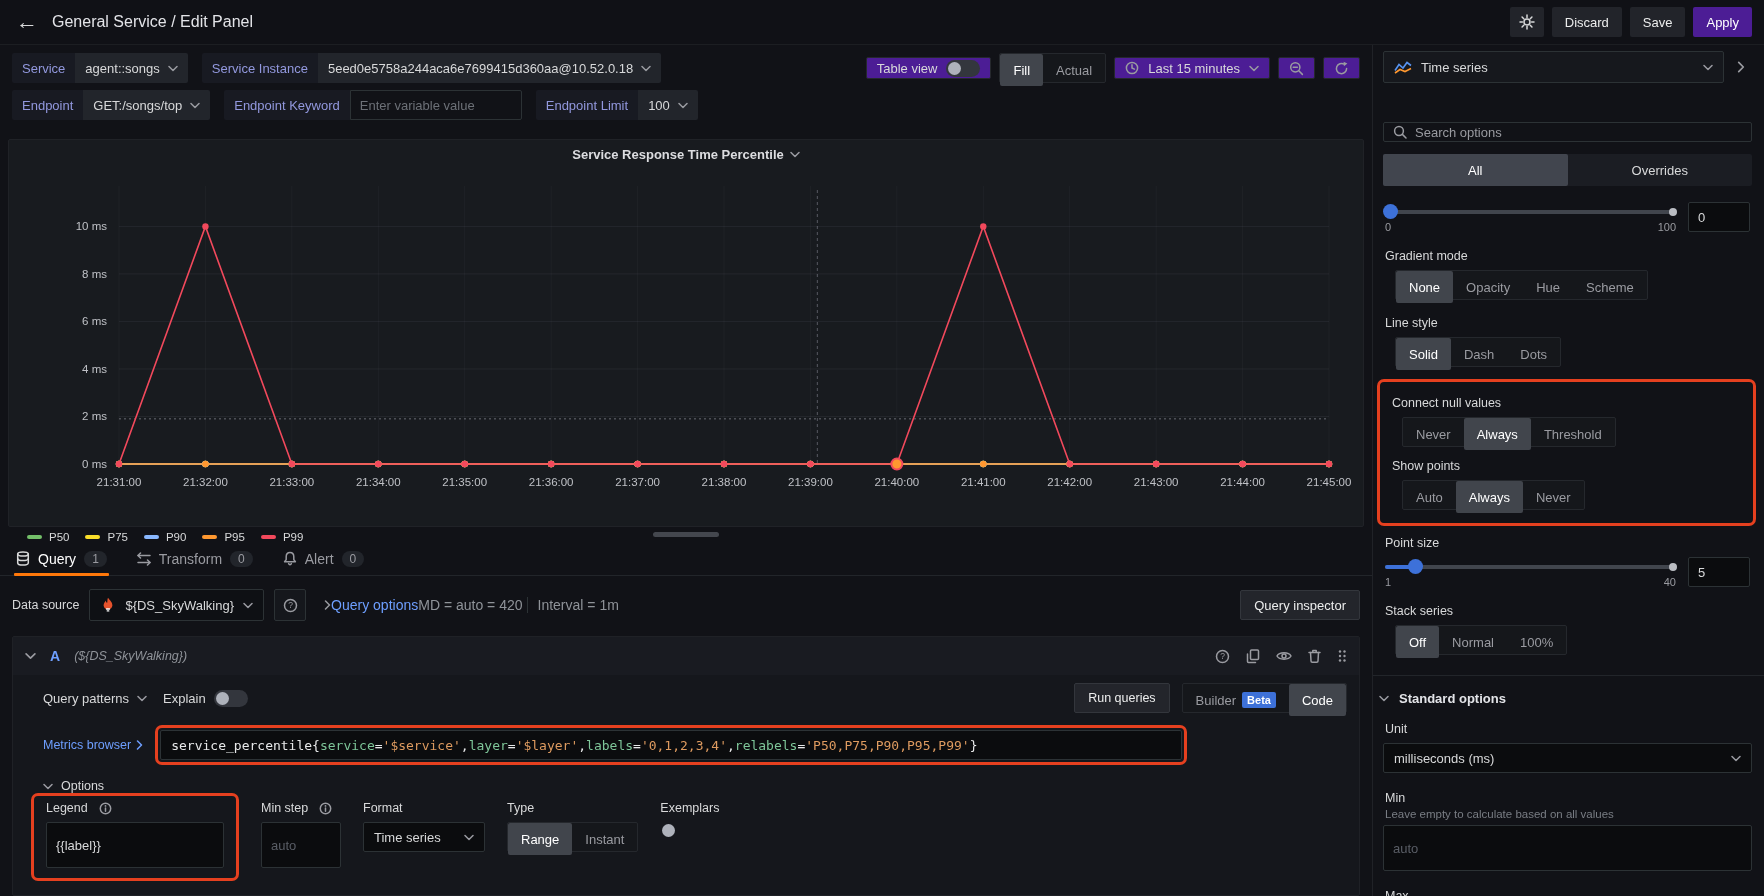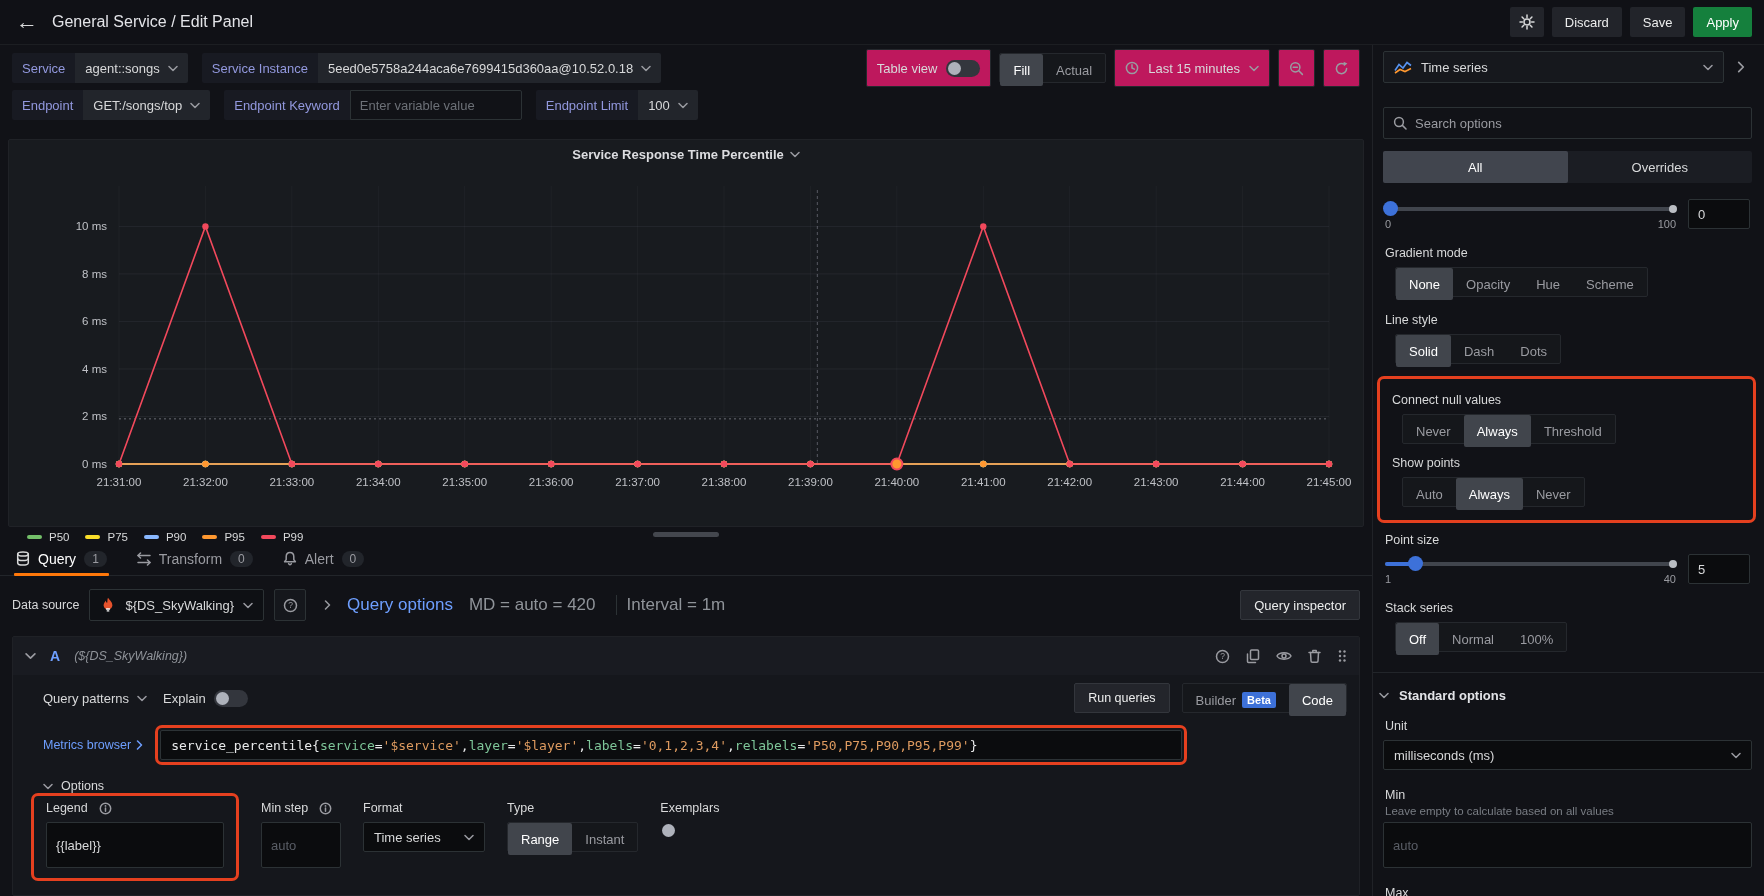--- a/index.html
+++ b/index.html
@@ -11,39 +11,39 @@
   
   .tophdr { height:45px; display:flex; align-items:center; padding:0 12px;
     border-bottom:1px solid #1c1e22; background:#101116; }
   .back { font-size:22px; color:#d8d9da; margin:0 14px 0 4px; cursor:pointer; }
   .tophdr-title { font-size:16px; font-weight:500; color:#e3e4e8; }
   .tophdr-right { margin-left:auto; display:flex; gap:8px; align-items:center; }
   .btn { height:30px; display:inline-flex; align-items:center; padding:0 13px;
     border-radius:2px; font-size:13px; font-weight:500; color:#eceded;
     background:#22242a; cursor:pointer; white-space:nowrap; }
   .btn.icon-btn { padding:0 9px; }
-  .btn.primary { background:#15803d; color:#fff; }
+  .btn.primary { background:#4c1d95; color:#fff; }
 
   .main { display:flex; height:851px; }
   .leftcol { width:1372px; display:flex; flex-direction:column; }
 
   
   .varbar { padding:8px 12px 6px; }
   .varrow { display:flex; align-items:center; gap:14px; height:30px; margin-bottom:7px; }
   .var { display:flex; height:30px; }
   .var-label { display:flex; align-items:center; padding:0 10px; background:#181a22;
     color:#9298de; font-size:13px; font-weight:500; border-radius:2px 0 0 2px; }
   .var-value { display:flex; align-items:center; gap:8px; padding:0 10px; background:#22252b;
     color:#d8d9da; font-size:13px; border-radius:0 2px 2px 0; cursor:pointer; }
   .var-input { height:30px; width:172px; background:#111217; border:1px solid var(--border);
     border-radius:0 2px 2px 0; color:#d8d9da; font-size:13px; padding:0 9px; }
   .var-input::placeholder { color:#6c7077; }
   .right-tools { margin-left:auto; display:flex; align-items:center; gap:8px; }
-  .tool-pill { height:38px; display:flex; align-items:center; gap:9px; padding:0 10px;
-    background:#be185d; border:1px solid #25282d; border-radius:2px; font-size:13px; cursor:pointer; }
+  .tool-pill { height:22px; display:flex; align-items:center; gap:9px; padding:0 10px;
+    background:#4c1d95; border:1px solid #25282d; border-radius:2px; font-size:13px; cursor:pointer; }
   .toggle { width:34px; height:17px; border-radius:9px; background:#33363d; position:relative;
     cursor:pointer; flex:0 0 auto; }
   .toggle::after { content:""; position:absolute; width:13px; height:13px; border-radius:50%;
     background:#aeb2bb; top:2px; left:2px; }
   .seg { display:inline-flex; height:30px; background:#15171b; border:1px solid #25282d;
     border-radius:2px; align-items:stretch; }
   .seg .opt { display:flex; align-items:center; padding:16px 13px; color:var(--muted);
     font-size:13px; font-weight:500; cursor:pointer; border-radius:2px; }
   .seg .opt.sel { background:#41454c; color:#fff; }
 
@@ -71,21 +71,21 @@
   .etab.active::after { content:""; position:absolute; left:0; right:0; bottom:-1px; height:3px;
     background:#ff780a; border-radius:1px; }
   .pill { background:#22252b; border-radius:9px; padding:1px 8px; font-size:12px; color:var(--muted); }
 
   .ds-row { margin-top:13px; display:flex; align-items:center; gap:10px; height:32px; }
   .ds-label { font-size:12.5px; font-weight:500; color:#d8d9da; }
   .ds-select { height:32px; display:flex; align-items:center; gap:9px; padding:0 10px;
     background:#0e1014; border:1px solid var(--border); border-radius:2px; font-size:13px; cursor:pointer; }
   .sq-btn { width:32px; height:32px; display:flex; align-items:center; justify-content:center;
     border:1px solid var(--border); border-radius:2px; background:#15171c; cursor:pointer; }
-  .qopt { display:flex; align-items:center; gap:16px; margin-left:8px; font-size:17px; }
+  .qopt { display:flex; align-items:center; gap:0; margin-left:8px; font-size:14px; }
   .qopt .link { color:var(--link); font-weight:500; cursor:pointer; }
   .qopt .meta { color:#8f9399; }
   .qopt .meta.sep { border-left:1px solid #2c3235; padding-left:10px; margin-left:4px; }
 
   .qcard { margin-top:15px; background:#15171c; border:1px solid #1f2126; border-radius:2px; }
   .qhdr { height:38px; display:flex; align-items:center; gap:14px; padding:0 12px; background:#191b21; }
   .refid { color:#6e9fff; font-weight:700; font-size:14px; cursor:pointer; }
   .dshint { color:#8f9399; font-style:italic; font-size:12.5px; }
   .qhdr-icons { margin-left:auto; display:flex; gap:16px; align-items:center; }
   .qbody { padding:8px 12px 14px 30px; }
@@ -115,21 +115,21 @@
     background:var(--inputbg); border:1px solid var(--border); border-radius:2px; font-size:13px; cursor:pointer; }
   .annot-box-sm { border:3px solid var(--annot); border-radius:7px; padding:5px 12px 10px;
     margin:-8px 0 0 -12px; }
 
   
   .sidebar { width:392px; border-left:1px solid #202227; padding:6px 12px 0 10px; background:#111217; }
   .viz-row { display:flex; align-items:center; gap:6px; }
   .viz-select { flex:1; height:32px; display:flex; align-items:center; gap:9px; padding:0 10px;
     border:1px solid var(--border); border-radius:2px; background:#16181d; font-size:13px; cursor:pointer; }
   .chev-right-btn { width:22px; height:32px; display:flex; align-items:center; justify-content:center; cursor:pointer; }
-  .search-row { margin-top:24px; height:32px; border:1px solid var(--border); border-radius:2px;
+  .search-row { margin-top:39px; height:20px; border:1px solid var(--border); border-radius:2px;
     display:flex; align-items:center; gap:8px; padding:0 9px; }
   .search-row input { background:transparent; border:none; outline:none; color:#d8d9da;
     font-size:13px; flex:1; }
   .search-row input::placeholder { color:var(--muted); }
   .ao-tabs { margin-top:12px; height:32px; display:flex; background:#1b1d23; border-radius:2px; }
   .ao-tab { flex:1; display:flex; align-items:center; justify-content:center; font-size:13px;
     font-weight:500; color:#d8d9da; cursor:pointer; border-radius:2px; }
   .ao-tab.sel { background:#41454e; color:#fff; }
 
   .slider-row { display:flex; gap:12px; align-items:flex-start; margin:16px 2px 0; }

